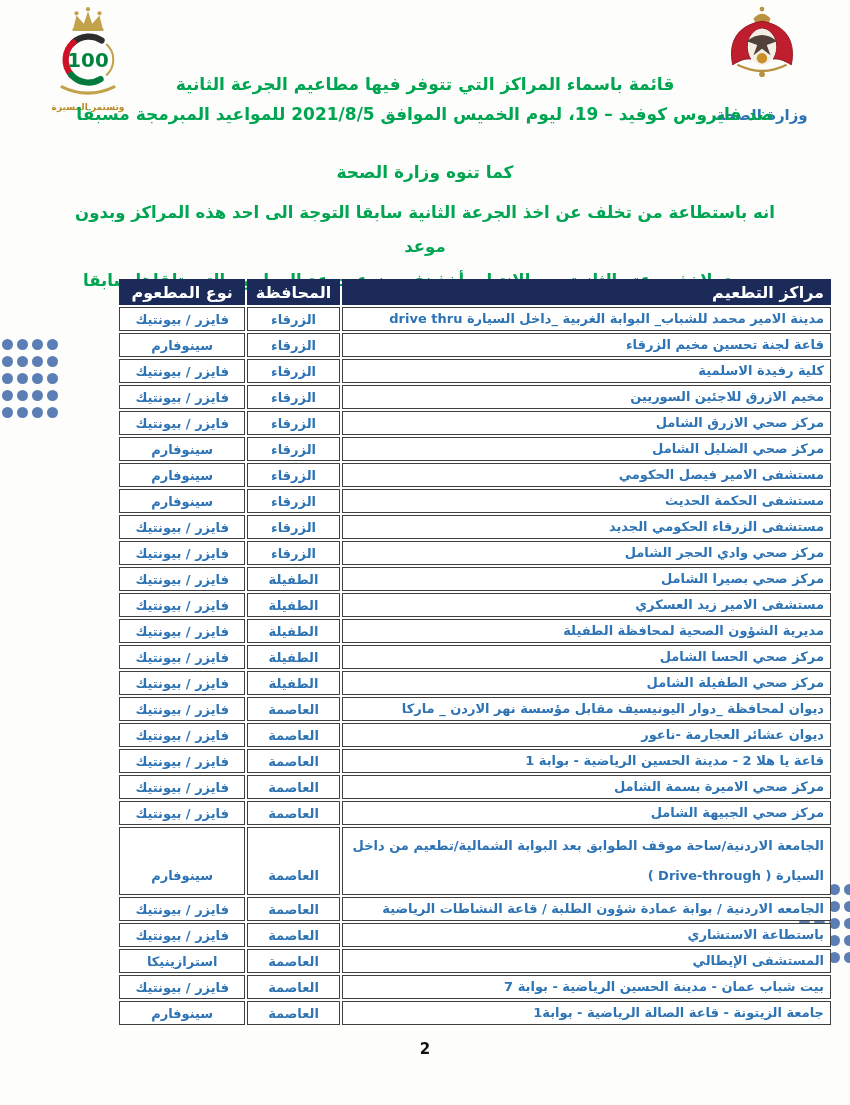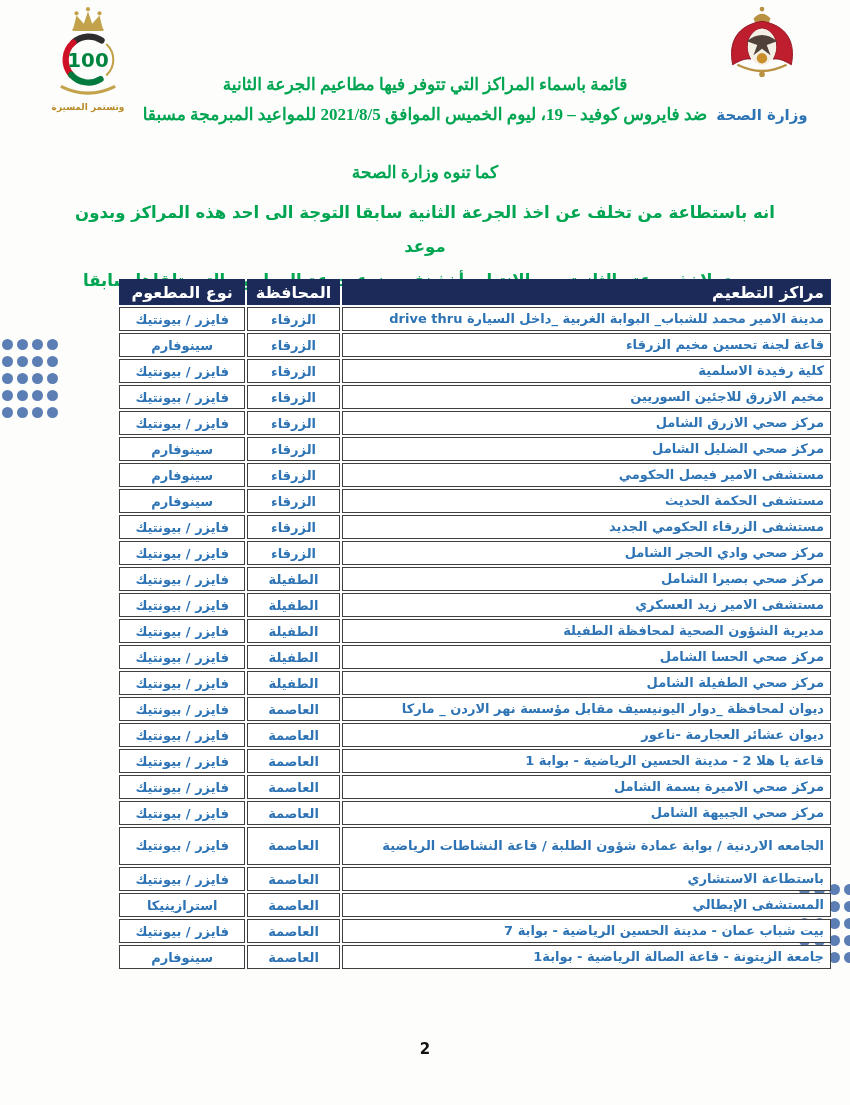--- a/index.html
+++ b/index.html
@@ -13,21 +13,21 @@
   }
   .abs{position:absolute;}
   
   .logo-centennial{left:40px;top:6px;width:96px;text-align:center;}
   .logo-centennial .tagline{color:#b98b28;font-size:9px;font-weight:bold;margin-top:-4px;direction:rtl;}
   .logo-ministry{left:706px;top:4px;width:112px;text-align:center;}
   .logo-ministry .ministry-label{color:var(--blue);font-size:15px;font-weight:bold;margin-top:18px;direction:rtl;}
   
   .green-line{
     left:0;width:850px;text-align:center;direction:rtl;
-    color:var(--green);font-weight:bold;font-size:17px;white-space:nowrap;font-family:Liberation Serif, serif;
+    color:var(--green);font-weight:bold;font-size:17px;white-space:nowrap;
   }
   .title-1{top:74px;} .title-2{top:104px;} .title-3{top:162px;}
   .note{
     left:60px;top:196px;width:730px;text-align:center;direction:rtl;
     color:var(--green);font-weight:bold;font-size:16.5px;line-height:34px;
   }
   
   table.centers{
     position:absolute;left:117px;top:277px;width:716px;
     direction:rtl;border-collapse:separate;border-spacing:2px;table-layout:fixed;
@@ -251,20 +251,26 @@
         <td class="td-center">مركز صحي الاميرة بسمة  الشامل</td>
         <td class="td-gov">العاصمة</td>
         <td class="td-vax">فايزر / بيونتيك</td>
       </tr>
       <tr>
         <td class="td-center">مركز صحي الجبيهة الشامل</td>
         <td class="td-gov">العاصمة</td>
         <td class="td-vax">فايزر / بيونتيك</td>
       </tr>
       <tr>
+        <td class="td-center">الجامعة الاردنية/ساحة موقف الطوابق بعد البوابة الشمالية/تطعيم من داخل
+السيارة ( Drive-through )</td>
+        <td class="td-gov">العاصمة</td>
+        <td class="td-vax">سينوفارم</td>
+      </tr>
+      <tr>
         <td class="td-center">الجامعه الاردنية / بوابة عمادة شؤون الطلبة / قاعة النشاطات الرياضية</td>
         <td class="td-gov">العاصمة</td>
         <td class="td-vax">فايزر / بيونتيك</td>
       </tr>
       <tr>
         <td class="td-center">باستطاعة الاستشاري</td>
         <td class="td-gov">العاصمة</td>
         <td class="td-vax">فايزر / بيونتيك</td>
       </tr>
       <tr>

